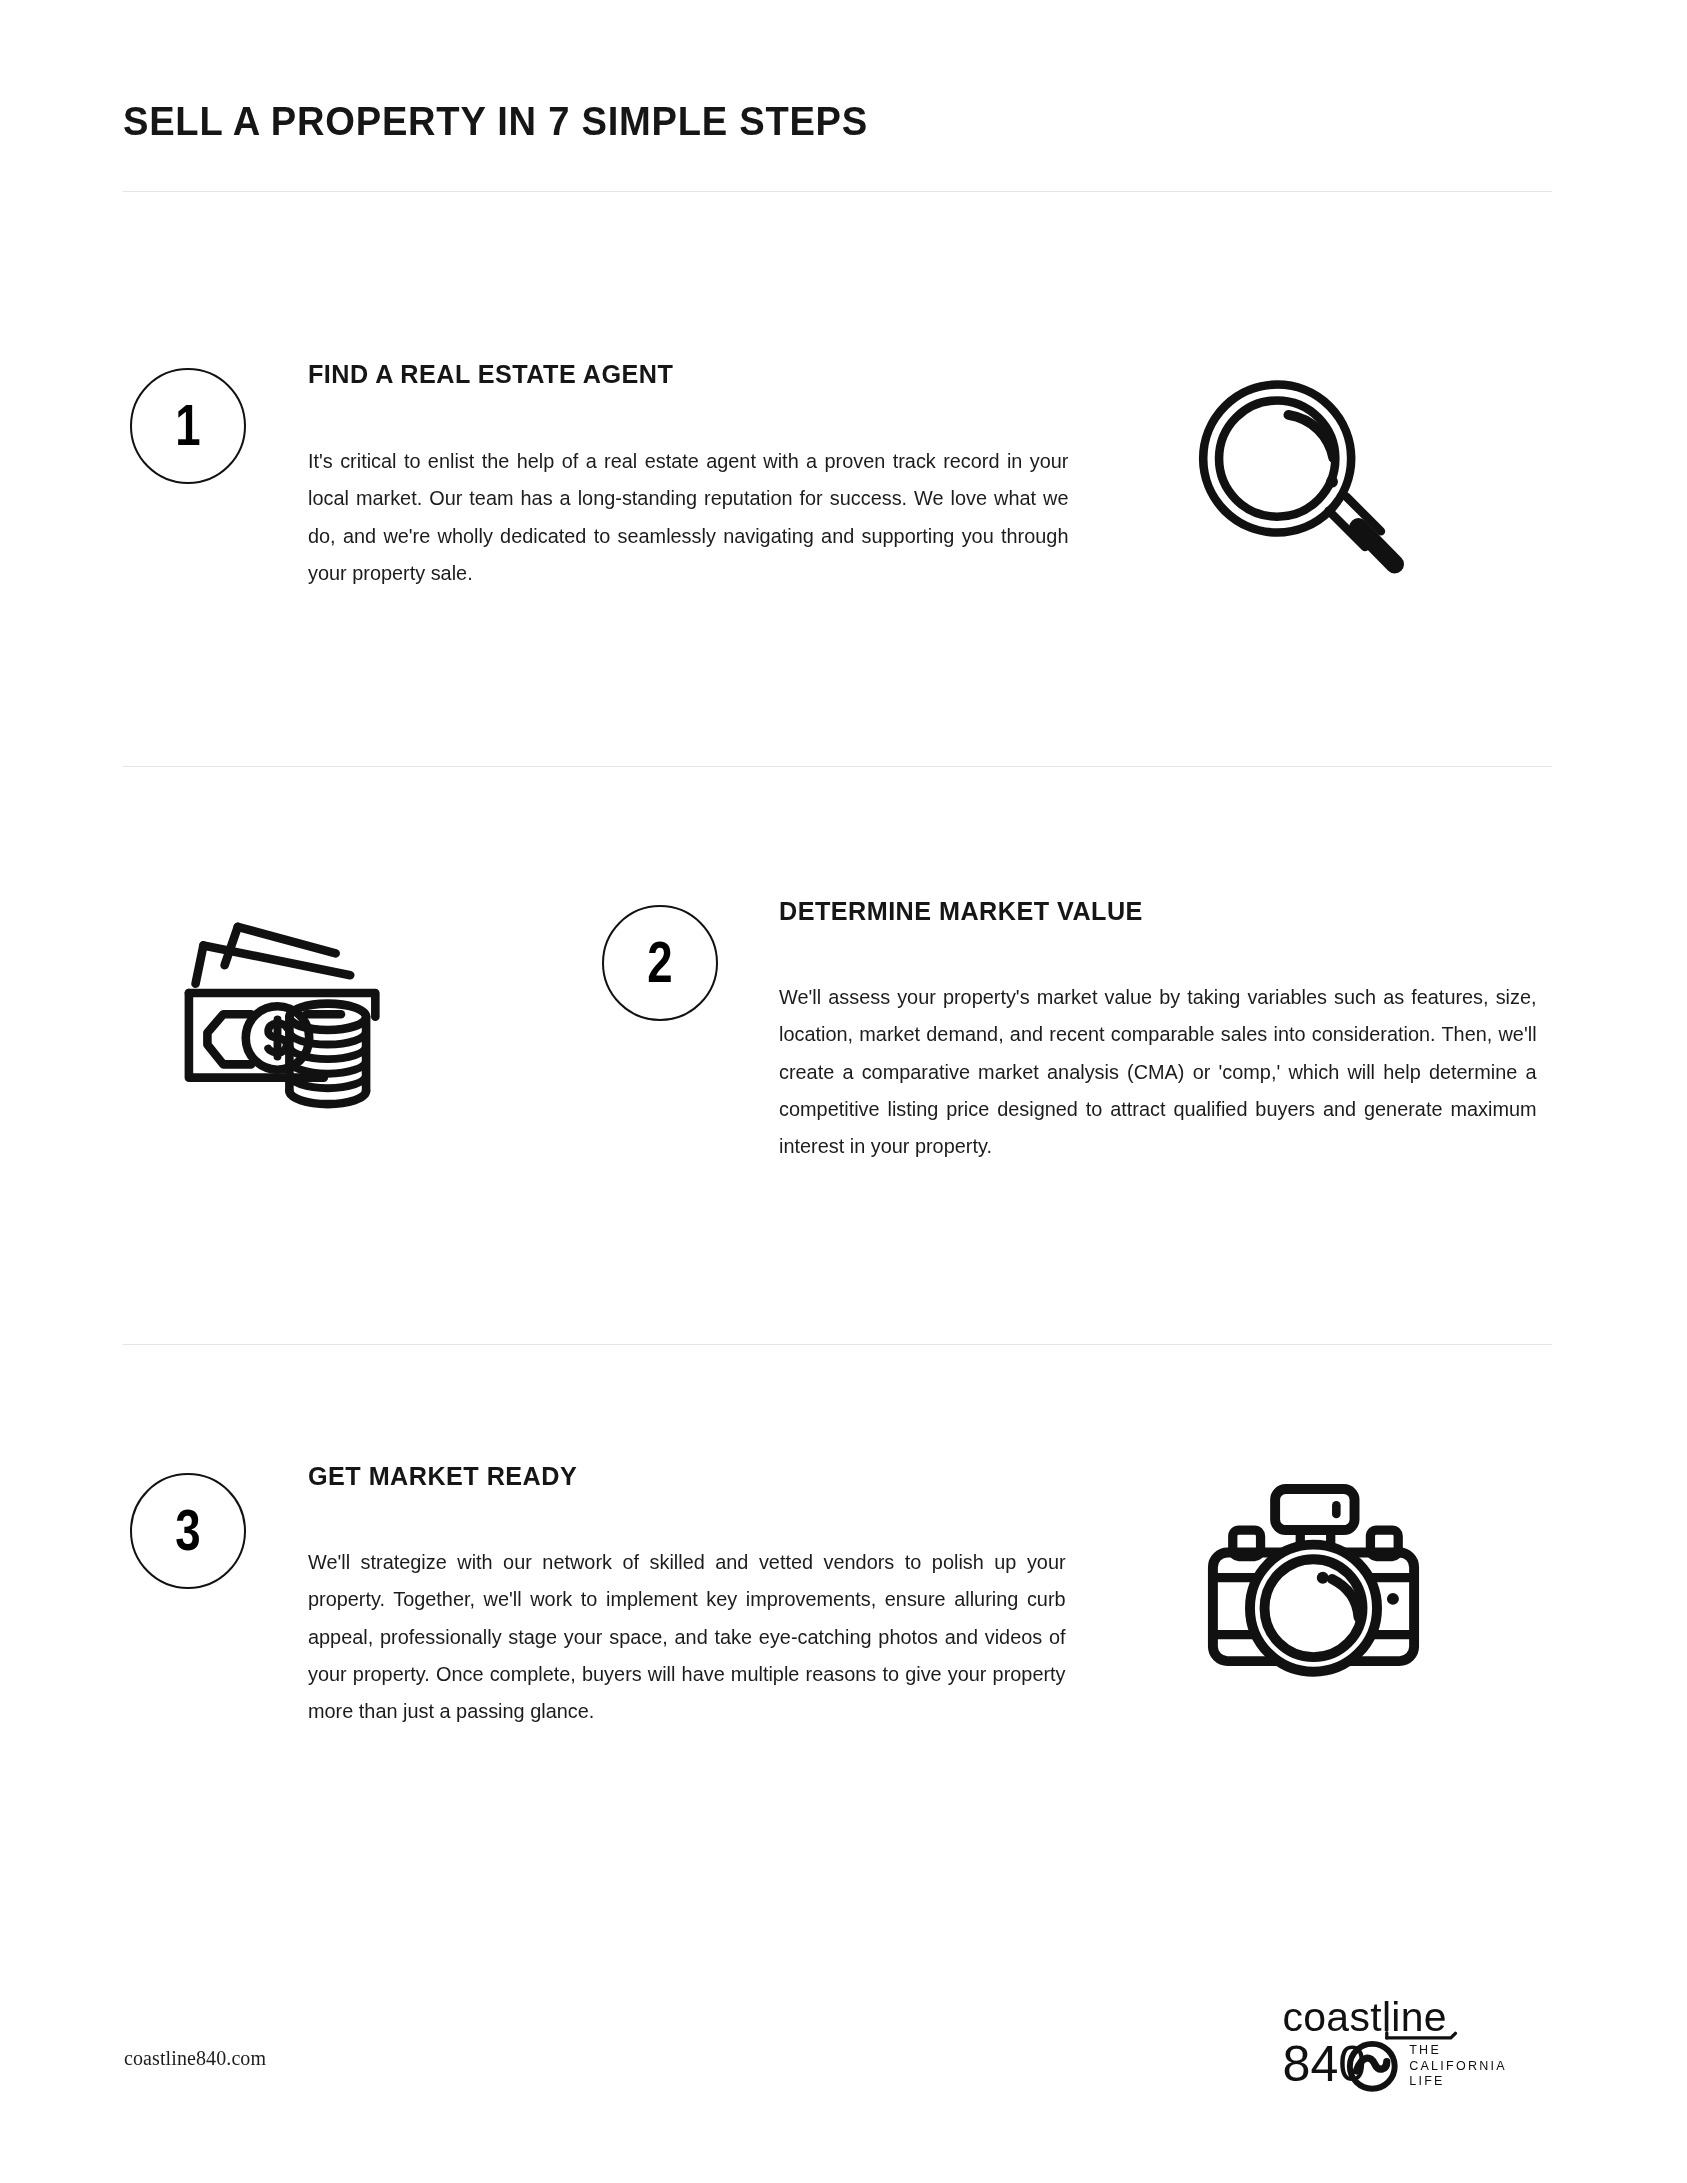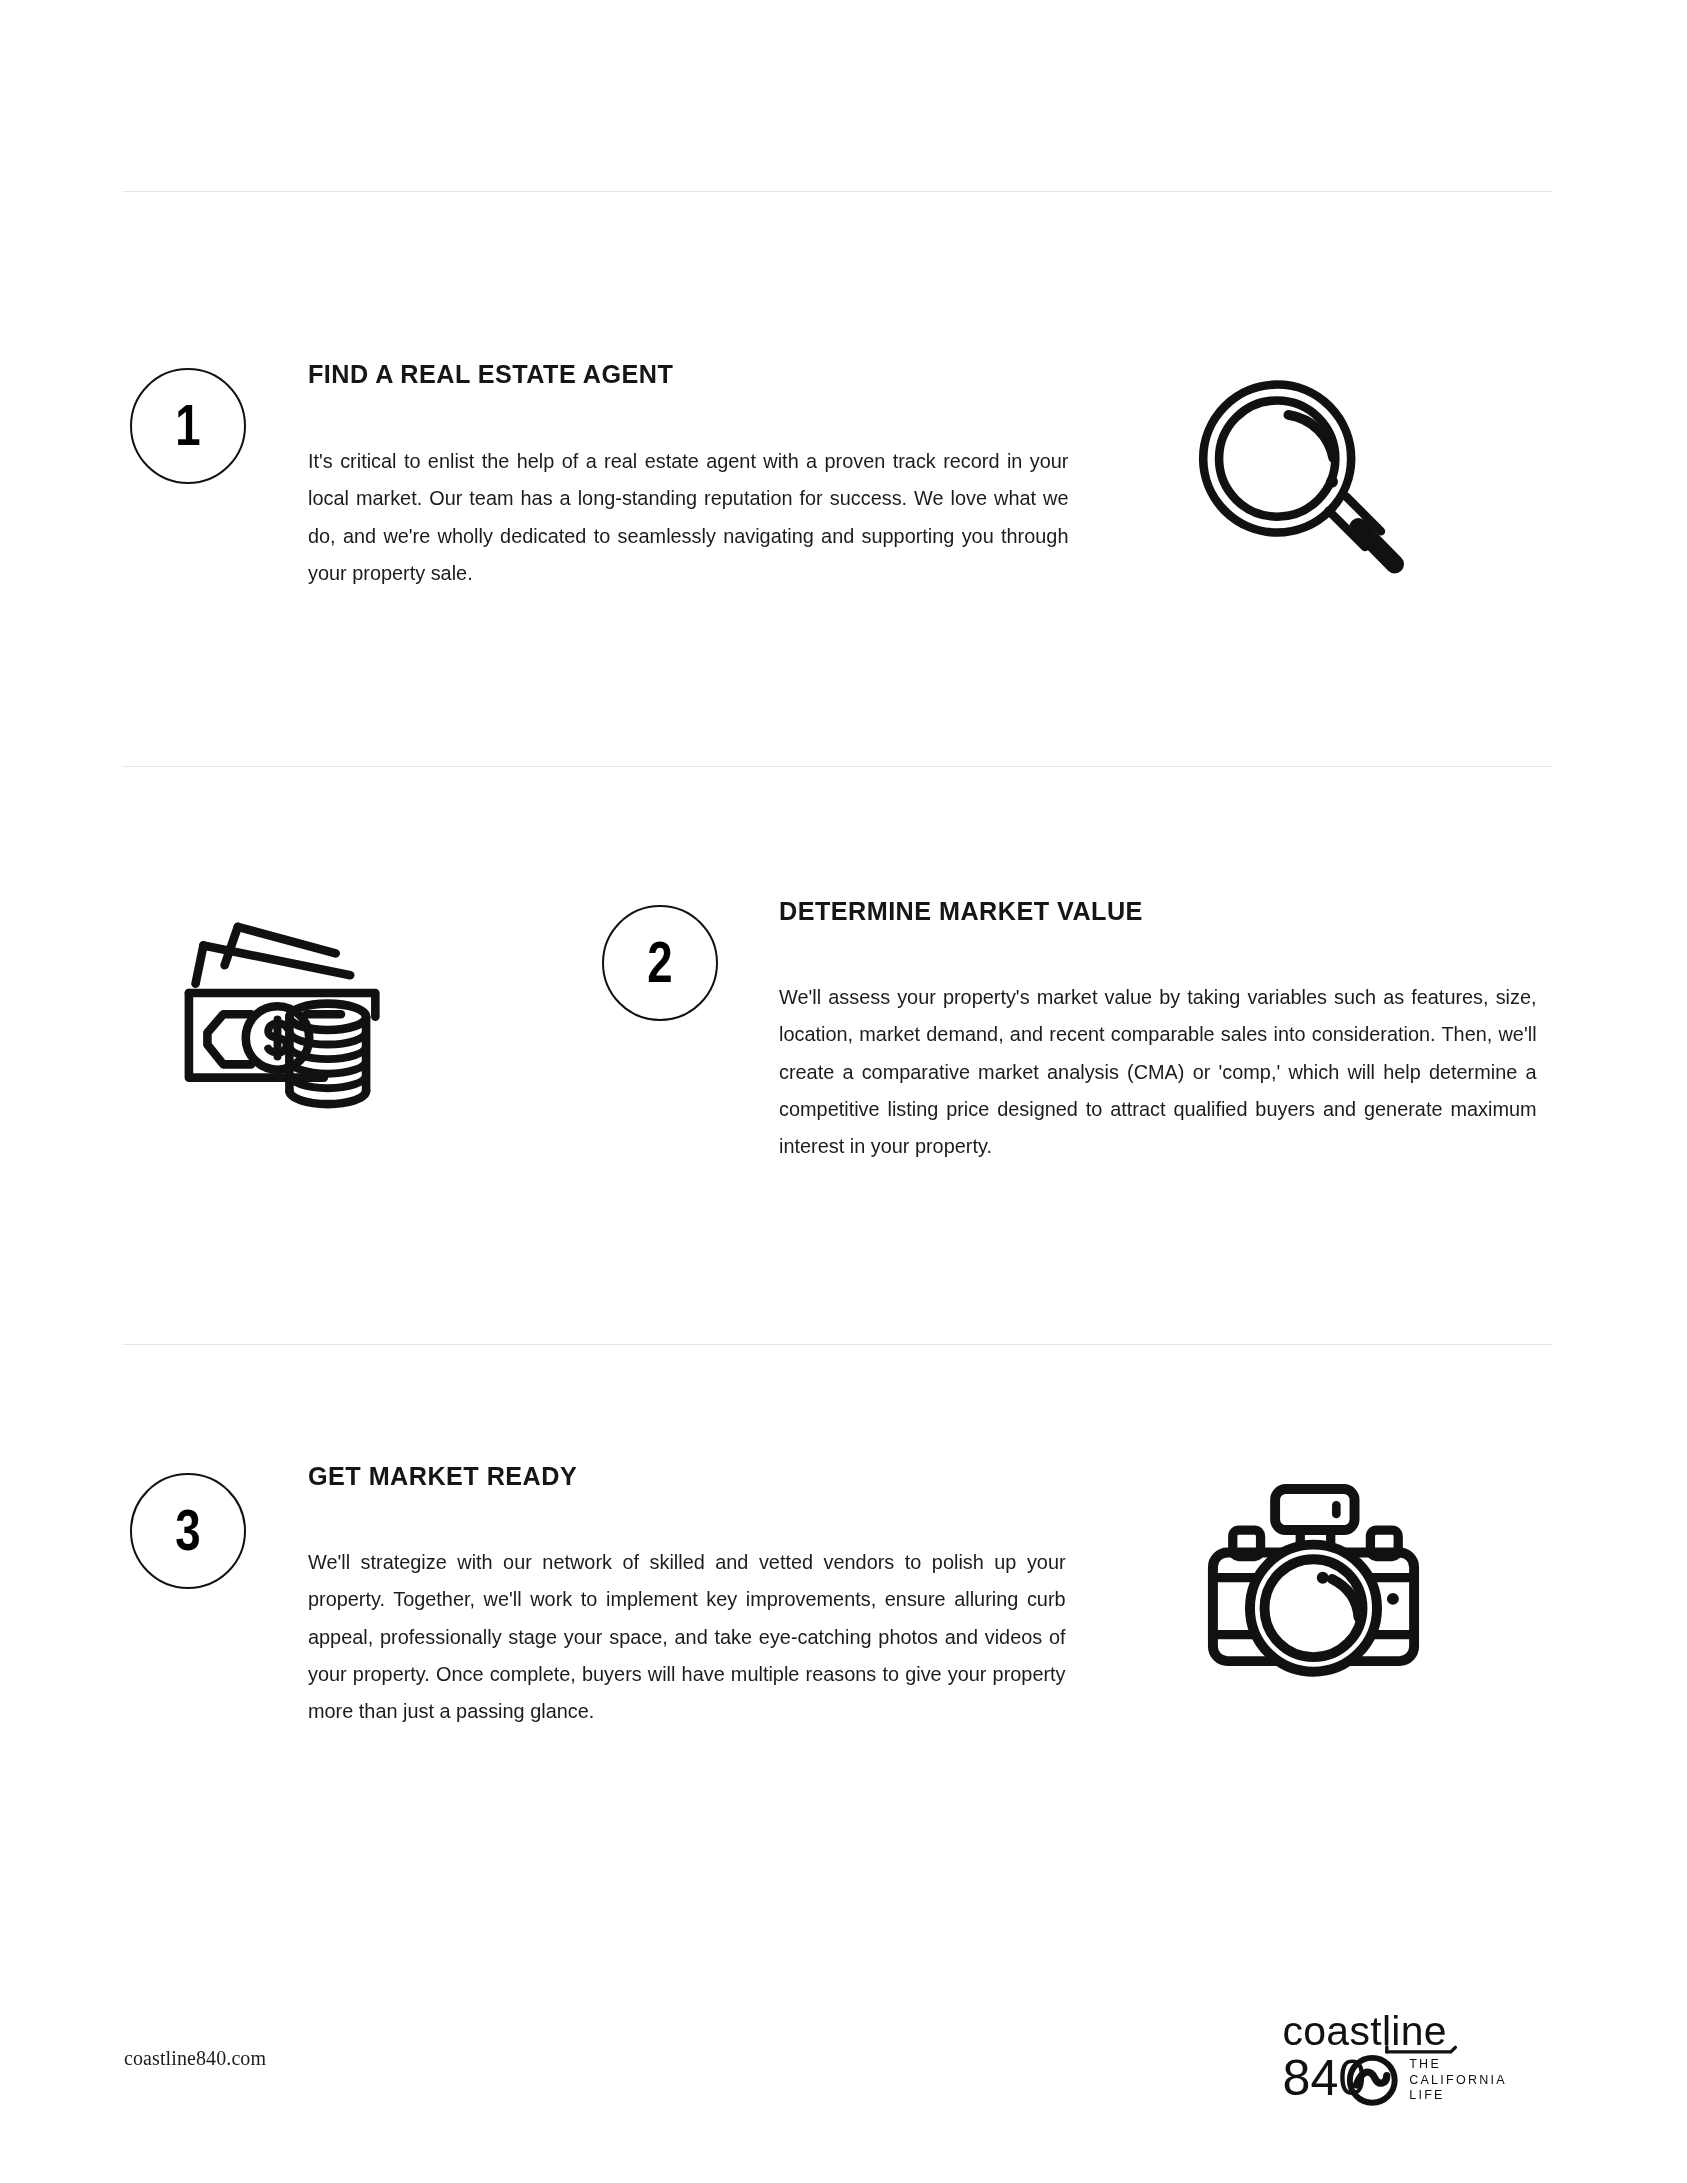--- a/index.html
+++ b/index.html
@@ -134,28 +134,30 @@
     letter-spacing: 0.1px;
     font-family: Liberation Serif, serif;
   }
 
   .logo {
     position: absolute;
     left: 1282px;
     top: 1997px;
     width: 265px;
     height: 99px;
-    margin-top: 14px;
   }
 </style>
 </head>
 <body>
 
 <div class="page">
 
+  <div class="title-block">
+    <div class="page-title">SELL A PROPERTY IN 7 SIMPLE STEPS</div>
+  </div>
 
   <div class="divider d1"></div>
   <div class="divider d2"></div>
   <div class="divider d3"></div>
 
   <div class="step s1">
     <div class="num-circle">
       <span class="num">1</span>
     </div>
     <div class="step-head">FIND A REAL ESTATE AGENT</div>

